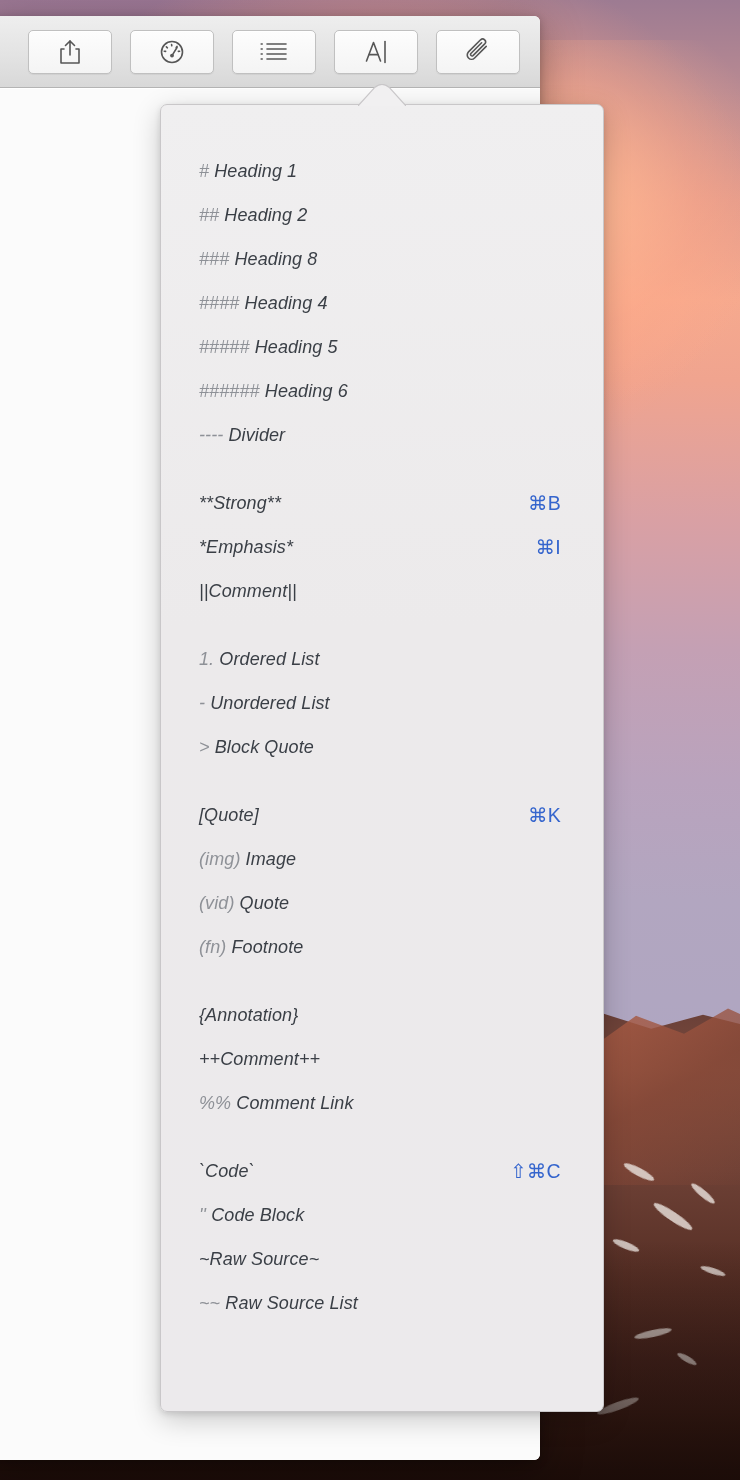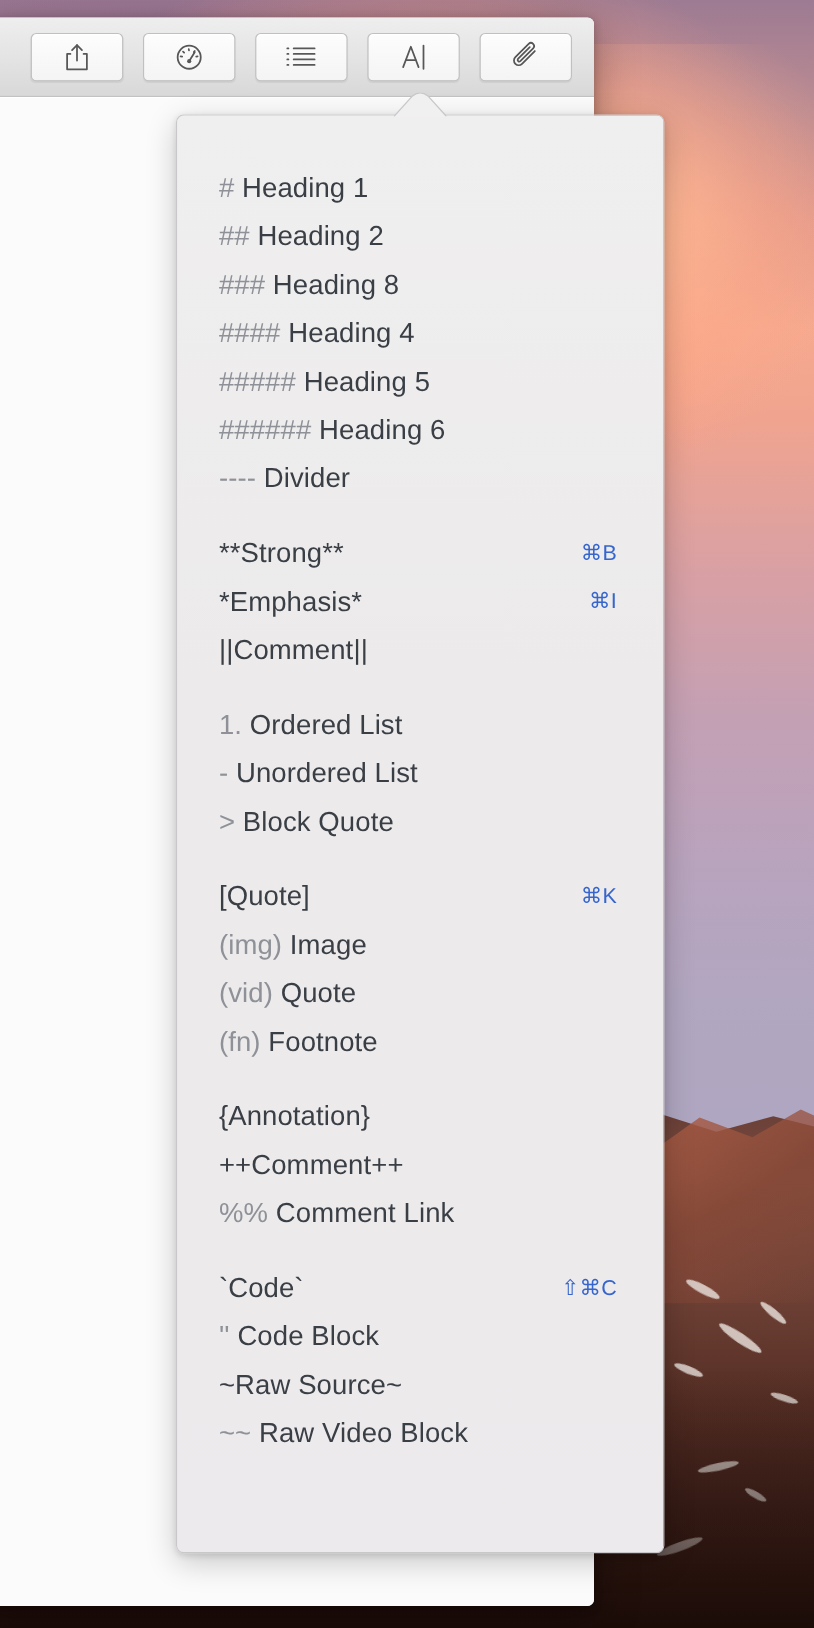--- a/index.html
+++ b/index.html
@@ -162,24 +162,25 @@
   .menu-group + .menu-group { margin-top: 24px; }
 
   .menu-row {
     height: 44px;
     display: flex;
     align-items: center;
     padding: 0 42px 0 38px;
     cursor: default;
   }
   .menu-label {
-    font-size: 25px;
+    font-size: 18px;
     color: #3a3f46;
     white-space: pre;
     letter-spacing: 0.1px;
+    font-style: italic;
   }
   .menu-label .syn {
     color: #8e9197;
   }
   .menu-shortcut {
     margin-left: auto;
     font-size: 19.5px;
     color: #3565cd;
     white-space: pre;
     letter-spacing: 0.3px;
@@ -368,17 +369,17 @@
           <span class="menu-label"><span>`Code`</span></span>
           <span class="menu-shortcut">⇧⌘C</span>
         </div>
         <div class="menu-row">
           <span class="menu-label"><span class="syn">''</span> <span>Code Block</span></span>
         </div>
         <div class="menu-row">
           <span class="menu-label"><span>~Raw Source~</span></span>
         </div>
         <div class="menu-row">
-          <span class="menu-label"><span class="syn">~~</span> <span>Raw Video Block</span></span>
+          <span class="menu-label"><span class="syn">~~</span> <span>Raw Source List</span></span>
         </div>
       </div>
     </div>
 </div>
 
 </body></html>

